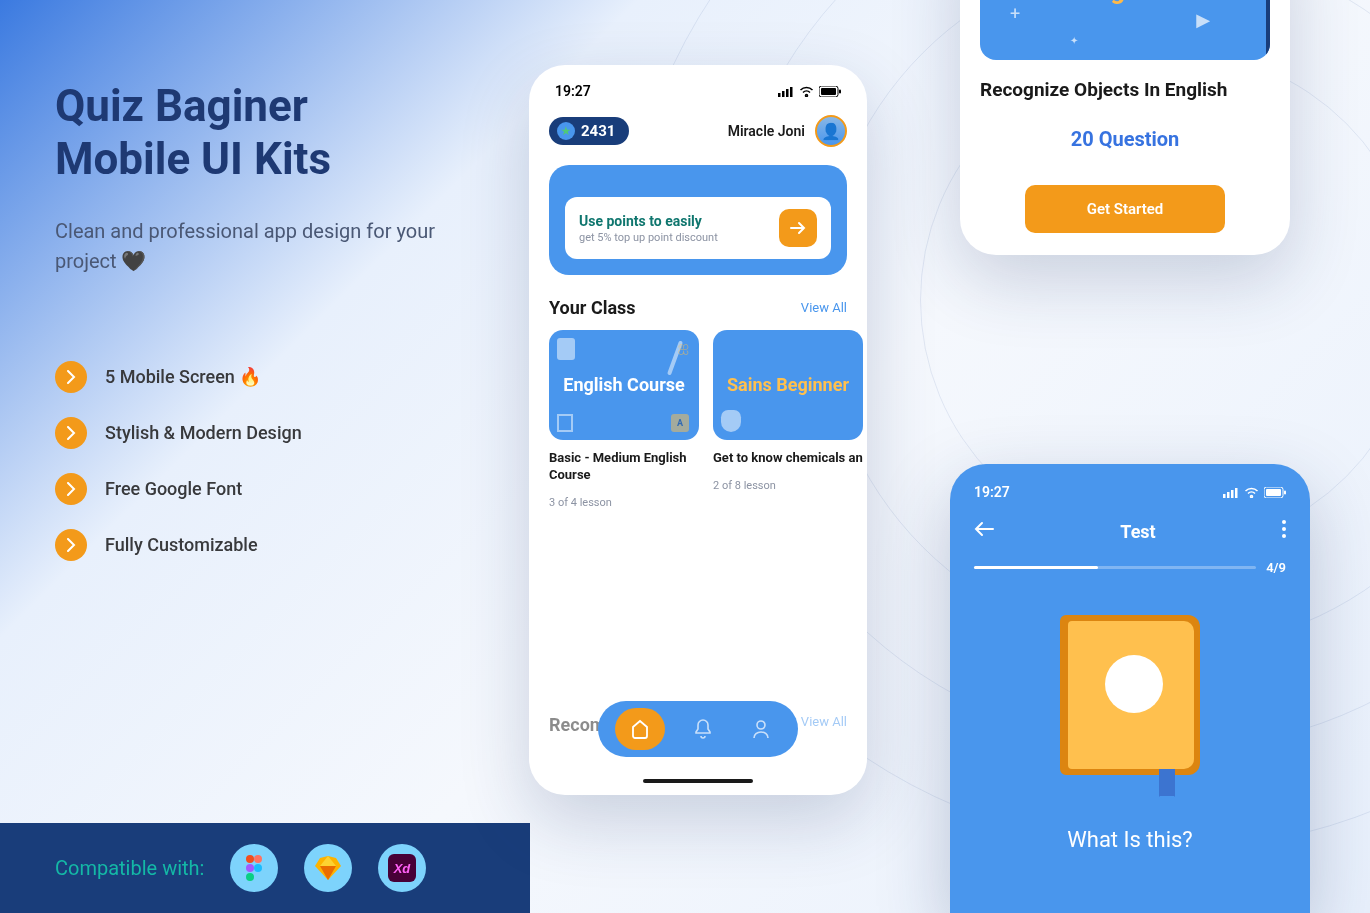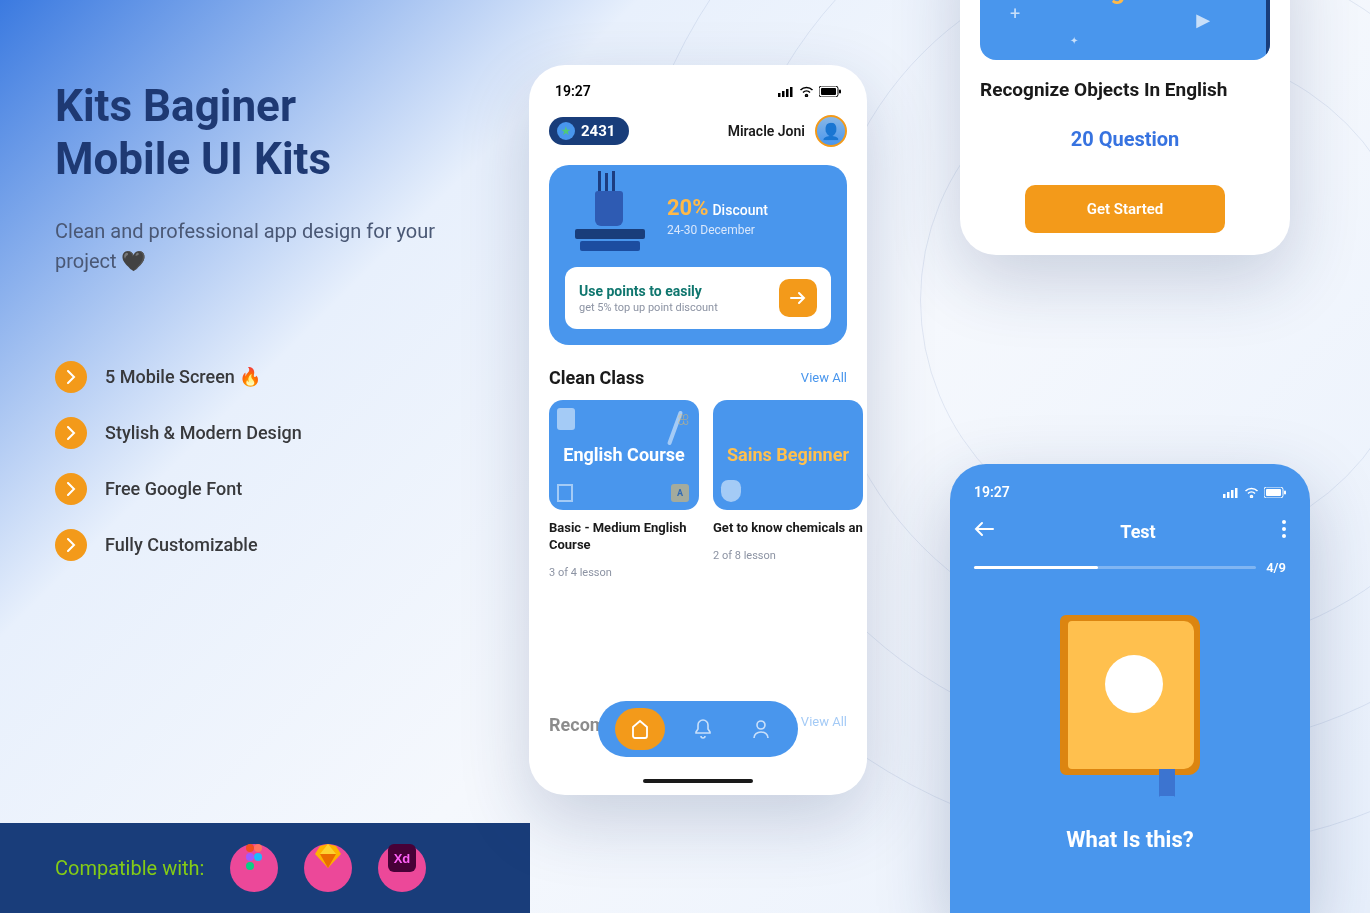--- a/index.html
+++ b/index.html
@@ -21,22 +21,22 @@
 .left-panel { position: absolute; left: 55px; top: 80px; width: 430px; }
 .title { font-size: 44px; font-weight: 700; color: #1e3973; line-height: 1.2; }
 .subtitle { margin-top: 30px; font-size: 20px; color: #4a5875; line-height: 1.5; font-weight: 400; }
 .features { margin-top: 85px; }
 .feature { display: flex; align-items: center; margin-bottom: 24px; }
 .feature-ico { width: 32px; height: 32px; background: #f39a1a; border-radius: 50%; display: flex; align-items: center; justify-content: center; margin-right: 18px; flex-shrink: 0; }
 .feature-ico svg { width: 9px; height: 14px; }
 .feature-txt { font-size: 18px; color: #38393c; font-weight: 500; }
 
 .footer { position: absolute; bottom: 0; left: 0; width: 530px; height: 90px; background: #193d7a; display: flex; align-items: center; padding-left: 55px; gap: 26px; }
-.footer-label { color: #84cc16; font-size: 20px; font-weight: 400; }
-.app-icon { width: 48px; height: 48px; border-radius: 50%; background: #ec4899; display: flex; justify-content: center; }
+.footer-label { color: #14b8a6; font-size: 20px; font-weight: 400; }
+.app-icon { width: 48px; height: 48px; border-radius: 50%; background: #7dd3fc; display: flex; align-items: center; justify-content: center; font-style: italic; }
 
 .phone1 { position: absolute; left: 529px; top: 65px; width: 338px; height: 730px; background: #fff; border-radius: 36px; box-shadow: 0 25px 70px rgba(30,50,100,0.2); padding: 18px 20px; overflow: hidden; }
 .sbar { display: flex; justify-content: space-between; align-items: center; font-size: 14px; font-weight: 600; color: #000; padding: 0 6px; }
 .sbar-right { display: flex; gap: 5px; align-items: center; }
 .header-row { display: flex; justify-content: space-between; align-items: center; margin-top: 16px; }
 .points-pill { background: #193d7a; border-radius: 20px; padding: 5px 14px 5px 8px; display: flex; align-items: center; gap: 6px; }
 .points-star { width: 18px; height: 18px; background: #4996ed; border-radius: 50%; display: flex; align-items: center; justify-content: center; font-size: 12px; color: #50c878; }
 .points-num { color: #fff; font-weight: 700; font-size: 15px; }
 .user-area { display: flex; align-items: center; gap: 10px; }
 .user-name { font-size: 14px; font-weight: 600; color: #1a1a1a; }
@@ -93,37 +93,37 @@
 .p3-prog { display: flex; align-items: center; gap: 10px; margin-top: 18px; }
 .p3-bar { flex: 1; height: 3px; background: rgba(255,255,255,0.3); border-radius: 2px; position: relative; }
 .p3-bar-fill { position: absolute; left: 0; top: 0; height: 100%; width: 44%; background: #fff; border-radius: 2px; }
 .p3-count { color: #fff; font-size: 13px; font-weight: 600; }
 .p3-book { width: 140px; height: 170px; margin: 40px auto 0; position: relative; }
 .book-back { position:absolute; left:0; top:0; width:140px; height:160px; background:#dc8510; border-radius:6px 12px 12px 6px; }
 .book-front { position:absolute; left:8px; top:6px; width:126px; height:148px; background:#ffc04e; border-radius:4px 10px 10px 4px; }
 .book-circle { position:absolute; left:45px; top:40px; width:58px; height:58px; background:#fff; border-radius:50%; }
 .book-mark { position:absolute; right:25px; bottom:-12px; width:16px; height:28px; background:#3c74d0;  }
 .book-mark:after { content:''; position:absolute; bottom:-7px; left:0; border-left:8px solid transparent; border-right:8px solid transparent; border-top:8px solid #4996ed; }
-.p3-q { text-align: center; color: #fff; font-size: 22px; font-weight: 700; margin-top: 42px; }
+.p3-q { text-align: center; color: #fff; font-size: 22px; font-weight: 400; margin-top: 42px; }
 
 .deco-sm { position:absolute; opacity:0.5; }
 </style>
 </head>
 <body>
 
 <div class="circles">
     <div class="c1"></div>
     <div class="c2"></div>
     <div class="c3"></div>
     <div class="c4"></div>
   </div>
 
 <div class="left-panel">
   <h1 class="title">
-    <span>Kits Baginer</span><br><span>Mobile UI Kits</span>
+    <span>Quiz Baginer</span><br><span>Mobile UI Kits</span>
   </h1>
   <p class="subtitle">Clean and professional app design for your project 🖤</p>
   <div class="features">
     <div class="feature">
       <div class="feature-ico">
           <svg viewBox="0 0 9 14" fill="none">
             <path d="M1 1l6 6-6 6" stroke="#fff" stroke-width="2" stroke-linecap="round"></path>
           </svg>
         </div>
       <span class="feature-txt">5 Mobile Screen 🔥</span>
@@ -205,49 +205,34 @@
     <div class="points-pill">
       <div class="points-star">★</div>
       <span class="points-num">2431</span>
     </div>
     <div class="user-area">
       <span class="user-name">Miracle Joni</span>
       <div class="avatar">👤</div>
     </div>
   </div>
   <div class="promo">
-    <div class="promo-top">
-      <div class="promo-ill">
-        <div class="brush"></div>
-          <div class="brush2"></div>
-          <div class="brush3"></div>
-        <div class="cup"></div>
-          <div class="book"></div>
-          <div class="book2"></div>
-      </div>
-      <div class="promo-txt">
-        <span class="promo-pct">20%</span>
-        <span class="promo-disc">Discount</span>
-        <span class="promo-date">24-30 December</span>
-      </div>
-    </div>
     <div class="promo-card">
       <div>
         <div class="promo-card-t">Use points to easily</div>
         <div class="promo-card-s">get 5% top up point discount</div>
       </div>
       <div class="arrow-btn">
         <svg width="16" height="14" viewBox="0 0 16 14">
             <path d="M1 7h13M9 2l5 5-5 5" stroke="#fff" stroke-width="2" fill="none" stroke-linecap="round"></path>
           </svg>
       </div>
     </div>
   </div>
   <div class="sec-head">
-    <span class="sec-title">Clean Class</span>
+    <span class="sec-title">Your Class</span>
     <span class="view-all">View All</span>
   </div>
   <div class="cards-row">
     <div class="class-card">
       <div class="class-img">
         <div class="deco-sm" style="top:8px;left:8px;width:18px;height:22px;background:#fff;border-radius:3px;"></div>
         <div class="deco-sm" style="top:10px;right:22px;width:4px;height:36px;background:#fff;border-radius:3px;transform:rotate(20deg);"></div>
         <div class="deco-sm" style="top:8px;right:10px;color:#ffc04e;font-size:14px;">ஐ</div>
         <div class="deco-sm" style="bottom:8px;left:8px;width:16px;height:18px;border:2px solid #fff;"></div>
         <div class="deco-sm" style="bottom:8px;right:10px;width:18px;height:18px;background:#ffc04e;border-radius:3px;display:flex;align-items:center;justify-content:center;color:#193d7a;font-size:9px;font-weight:700;">A</div>

